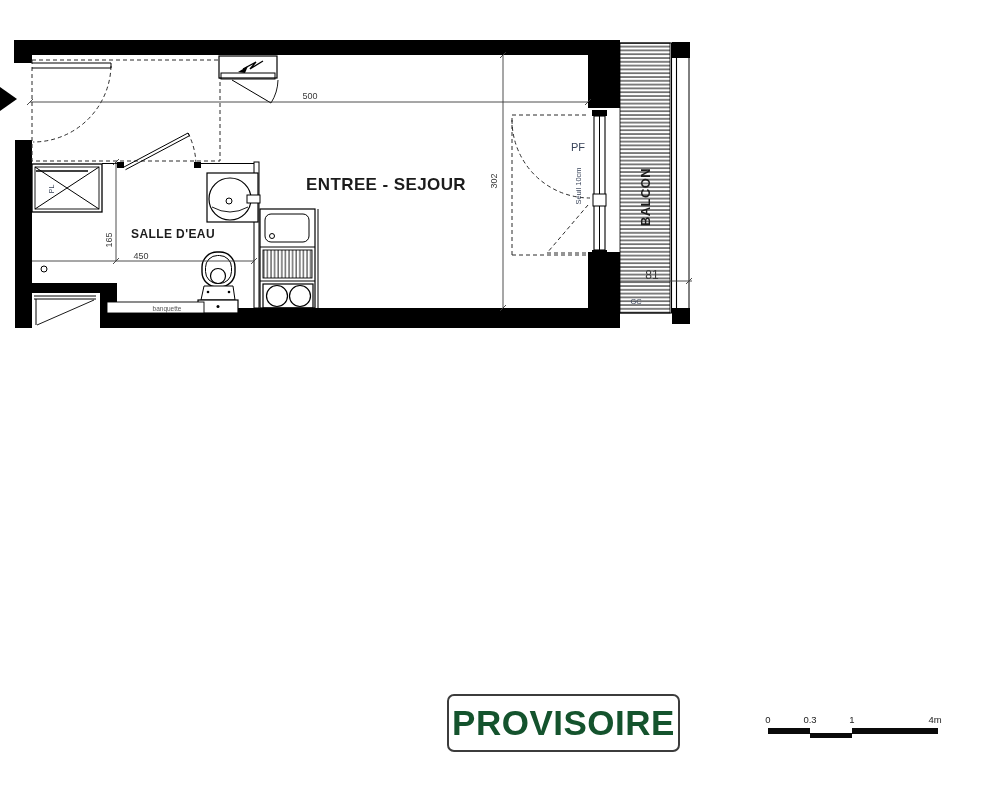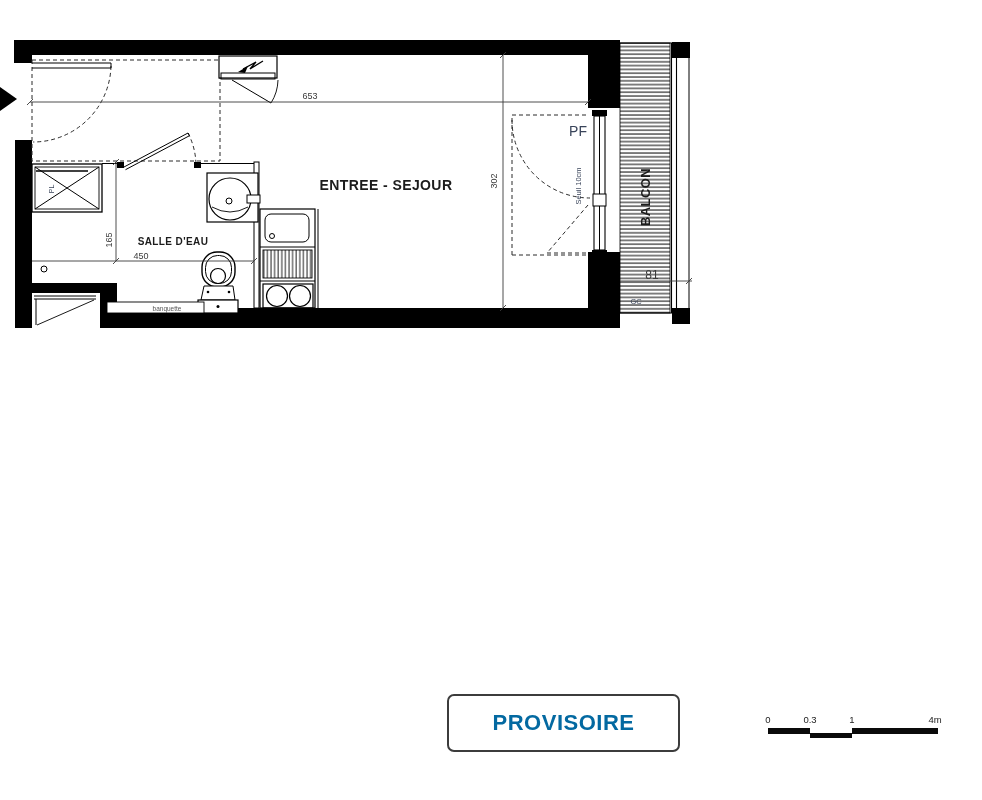--- a/index.html
+++ b/index.html
@@ -7,21 +7,21 @@
   #stage{position:relative;width:982px;height:800px;background:#fff;}
   #plansvg{position:absolute;left:0;top:0;}
   .lbl{position:absolute;transform:translate(-50%,-50%);white-space:nowrap;color:#1c1c1c;}
   .rot{transform:translate(-50%,-50%) rotate(-90deg);}
   .bold{font-weight:bold;letter-spacing:.4px;}
   .dim{font-size:9px;color:#3a3a3a;}
   .tiny{font-size:7.5px;color:#39445a;}
   .stamp{position:absolute;left:447px;top:694px;width:229px;height:54px;
          border:2px solid #3c3c3c;border-radius:7px;display:flex;align-items:center;
          justify-content:center;background:#fff;}
-  .stamp span{font-size:22px;font-weight:bold;color:#0369a1;letter-spacing:.5px;}
+  .stamp span{font-size:35px;font-weight:bold;color:#14532d;letter-spacing:.5px;}
   .scalebar{position:absolute;left:760px;top:710px;width:190px;height:34px;}
   .scalebar .sl{position:absolute;top:4px;transform:translateX(-50%);font-size:9.5px;color:#1c1c1c;}
   .scalebar .bar{position:absolute;height:5.5px;background:#0a0a0a;}
 </style>
 </head>
 <body>
 
 <div id="stage">
 
   <svg id="plansvg" width="982" height="800" viewBox="0 0 982 800">
@@ -165,34 +165,34 @@
       <line x1="116" y1="162" x2="116" y2="261"></line>
       <line x1="113" y1="165" x2="119" y2="159"></line>
       <line x1="113" y1="264" x2="119" y2="258"></line>
       <line x1="32" y1="261" x2="254" y2="261"></line>
       <line x1="251" y1="264" x2="257" y2="258"></line>
       <line x1="620" y1="281" x2="692" y2="281"></line>
       <line x1="686" y1="284" x2="692" y2="278"></line>
     </g>
   </svg>
 
-  <div class="lbl bold" style="left:386px;top:185px;font-size:14px">ENTREE - SEJOUR</div>
-
-  <div class="lbl bold" style="left:173px;top:241px;font-size:10px">SALLE D'EAU</div>
+  <div class="lbl bold" style="left:386px;top:185px;font-size:17px">ENTREE - SEJOUR</div>
+
+  <div class="lbl bold" style="left:173px;top:234px;font-size:12px">SALLE D'EAU</div>
 
   <div class="lbl rot bold" style="left:645px;top:197px;font-size:13px">BALCON</div>
 
-  <div class="lbl dim" style="left:310px;top:96px">653</div>
+  <div class="lbl dim" style="left:310px;top:96px">500</div>
   <div class="lbl rot dim" style="left:494px;top:181px">302</div>
   <div class="lbl rot dim" style="left:109px;top:240px">165</div>
   <div class="lbl dim" style="left:141px;top:256px">450</div>
   <div class="lbl dim" style="left:652px;top:275px;font-size:12px">81</div>
 
   <div class="lbl rot tiny" style="left:51px;top:189px;font-size:7px">PL</div>
-  <div class="lbl tiny" style="left:578px;top:131px;font-size:14px">PF</div>
+  <div class="lbl tiny" style="left:578px;top:147px;font-size:11px">PF</div>
   <div class="lbl rot tiny" style="left:578px;top:186px">Seuil 10cm</div>
   <div class="lbl tiny" style="left:636px;top:301px">GC</div>
   <div class="lbl" style="left:167px;top:308px;font-size:6.5px;color:#555">banquette</div>
 
   <div class="stamp">
     <span>PROVISOIRE</span>
   </div>
 
   <div class="scalebar">
     <span class="sl" style="left:8px">0</span>

